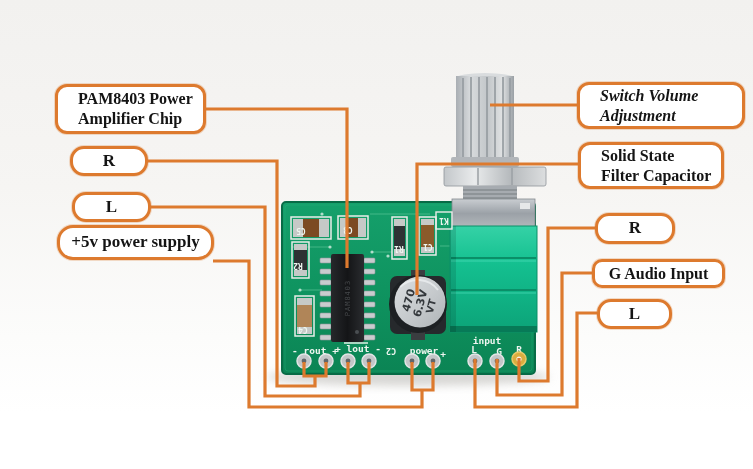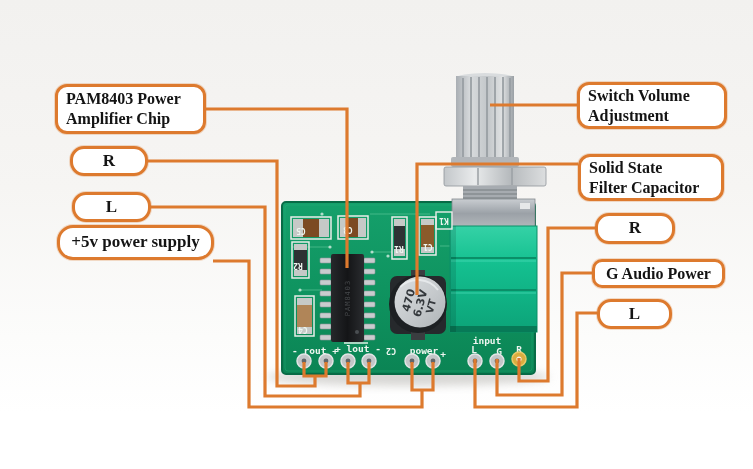--- a/index.html
+++ b/index.html
@@ -10,21 +10,21 @@
   }
   .stage svg{position:absolute;left:0;top:0;}
   .callout{
     position:absolute;box-sizing:border-box;background:#ffffff;
     border:3px solid #dd7a2e;border-radius:14px;
     display:flex;align-items:center;justify-content:center;
     color:#141414;font-weight:bold;font-size:16px;line-height:1.22;
     box-shadow:0 0 0 1px rgba(221,122,46,.25);
   }
   .callout .txt{white-space:pre-line;}
-  .callout.left-text{justify-content:flex-start;padding-left:8px;text-align:left;}
+  .callout.left-text{justify-content:flex-start;padding-left:20px;text-align:left;}
   .callout.big{font-size:17px;}
   .silk{font-family:"DejaVu Sans Mono",monospace;fill:#eef6f0;font-weight:bold;}
 </style>
 </head>
 <body>
 
 <div class="stage">
 
 <svg width="753" height="469" viewBox="0 0 753 469">
   <defs>
@@ -293,31 +293,31 @@
 </div>
 <div class="callout big" style="left:70px;top:146px;width:78px;height:30px;">
   <span class="txt">R</span>
 </div>
 <div class="callout big" style="left:72px;top:192px;width:79px;height:30px;">
   <span class="txt">L</span>
 </div>
 <div class="callout big" style="left:57px;top:225px;width:157px;height:35px;border-radius:16px;">
   <span class="txt">+5v power supply</span>
 </div>
-<div class="callout left-text" style="left:577px;top:82px;width:150px;height:47px;border-radius:12px;">
+<div class="callout left-text" style="left:577px;top:82px;width:168px;height:47px;border-radius:12px;font-style:italic;">
   <span class="txt">Switch Volume
 Adjustment</span>
 </div>
-<div class="callout left-text" style="left:578px;top:142px;width:146px;height:47px;border-radius:12px;margin-top:12px;">
+<div class="callout left-text" style="left:578px;top:142px;width:146px;height:47px;border-radius:12px;">
   <span class="txt">Solid State
 Filter Capacitor</span>
 </div>
 <div class="callout big" style="left:595px;top:213px;width:80px;height:31px;">
   <span class="txt">R</span>
 </div>
 <div class="callout" style="left:592px;top:259px;width:133px;height:29px;border-radius:10px;">
-  <span class="txt">G Audio Power</span>
+  <span class="txt">G Audio Input</span>
 </div>
 <div class="callout big" style="left:597px;top:299px;width:75px;height:30px;">
   <span class="txt">L</span>
 </div>
 
 </div>
 
 </body></html>

